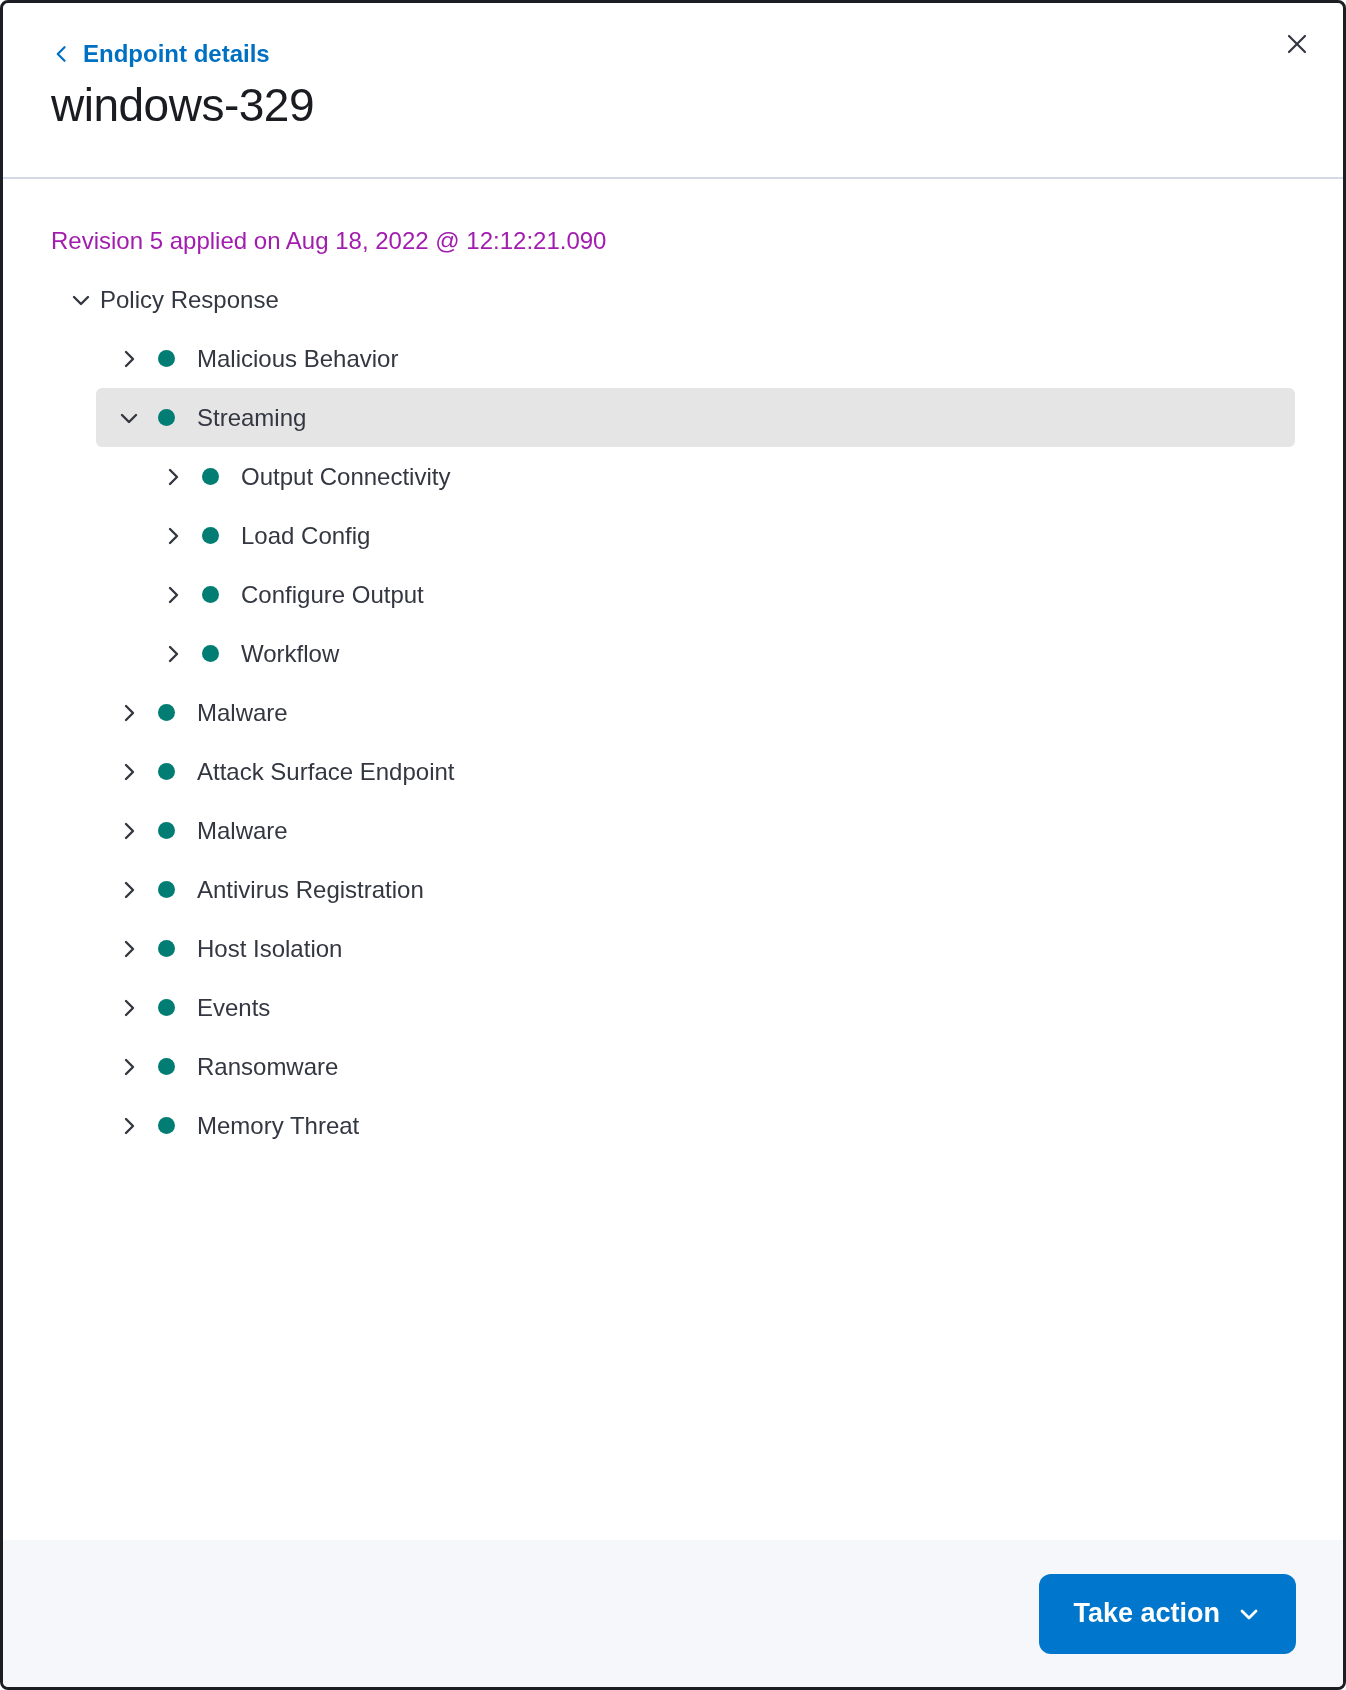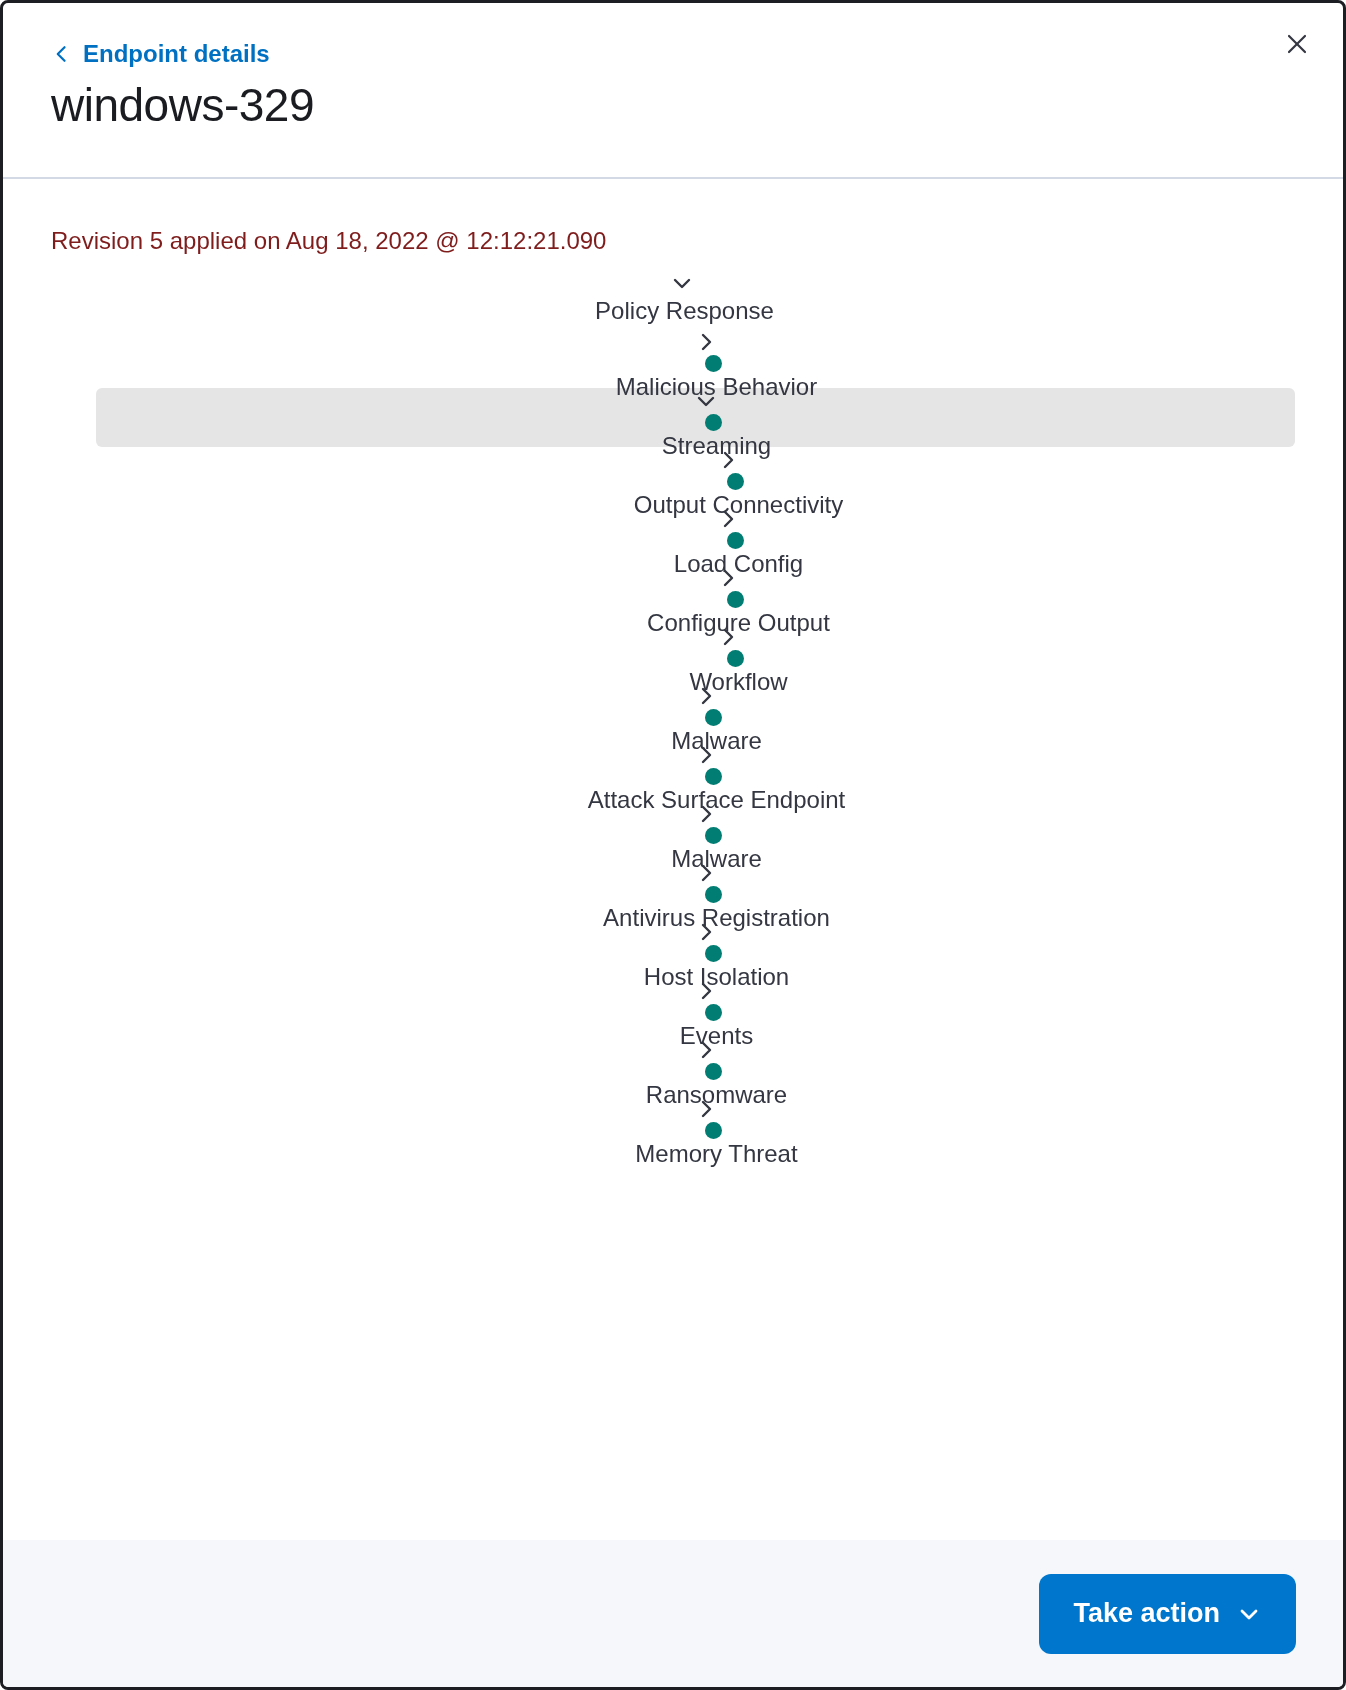--- a/index.html
+++ b/index.html
@@ -68,32 +68,31 @@
   }
   
   .panel-body {
     flex: 1 1 auto;
     padding: 47px 48px 0 48px;
     overflow: hidden;
   }
   .revision-text {
     font-size: 24px;
     line-height: 30px;
-    color: #7f1d1d;
+    color: #a21caf;
   }
   .tree {
     margin-top: 14px;
   }
   .tree-row {
     display: flex;
     align-items: center;
     height: 59px;
     cursor: pointer;
     border-radius: 6px;
-    flex-direction: column;
   }
   .tree-row .chev {
     flex: 0 0 auto;
     display: flex;
     align-items: center;
     justify-content: center;
     width: 26px;
     height: 26px;
   }
   .tree-row .dot {

